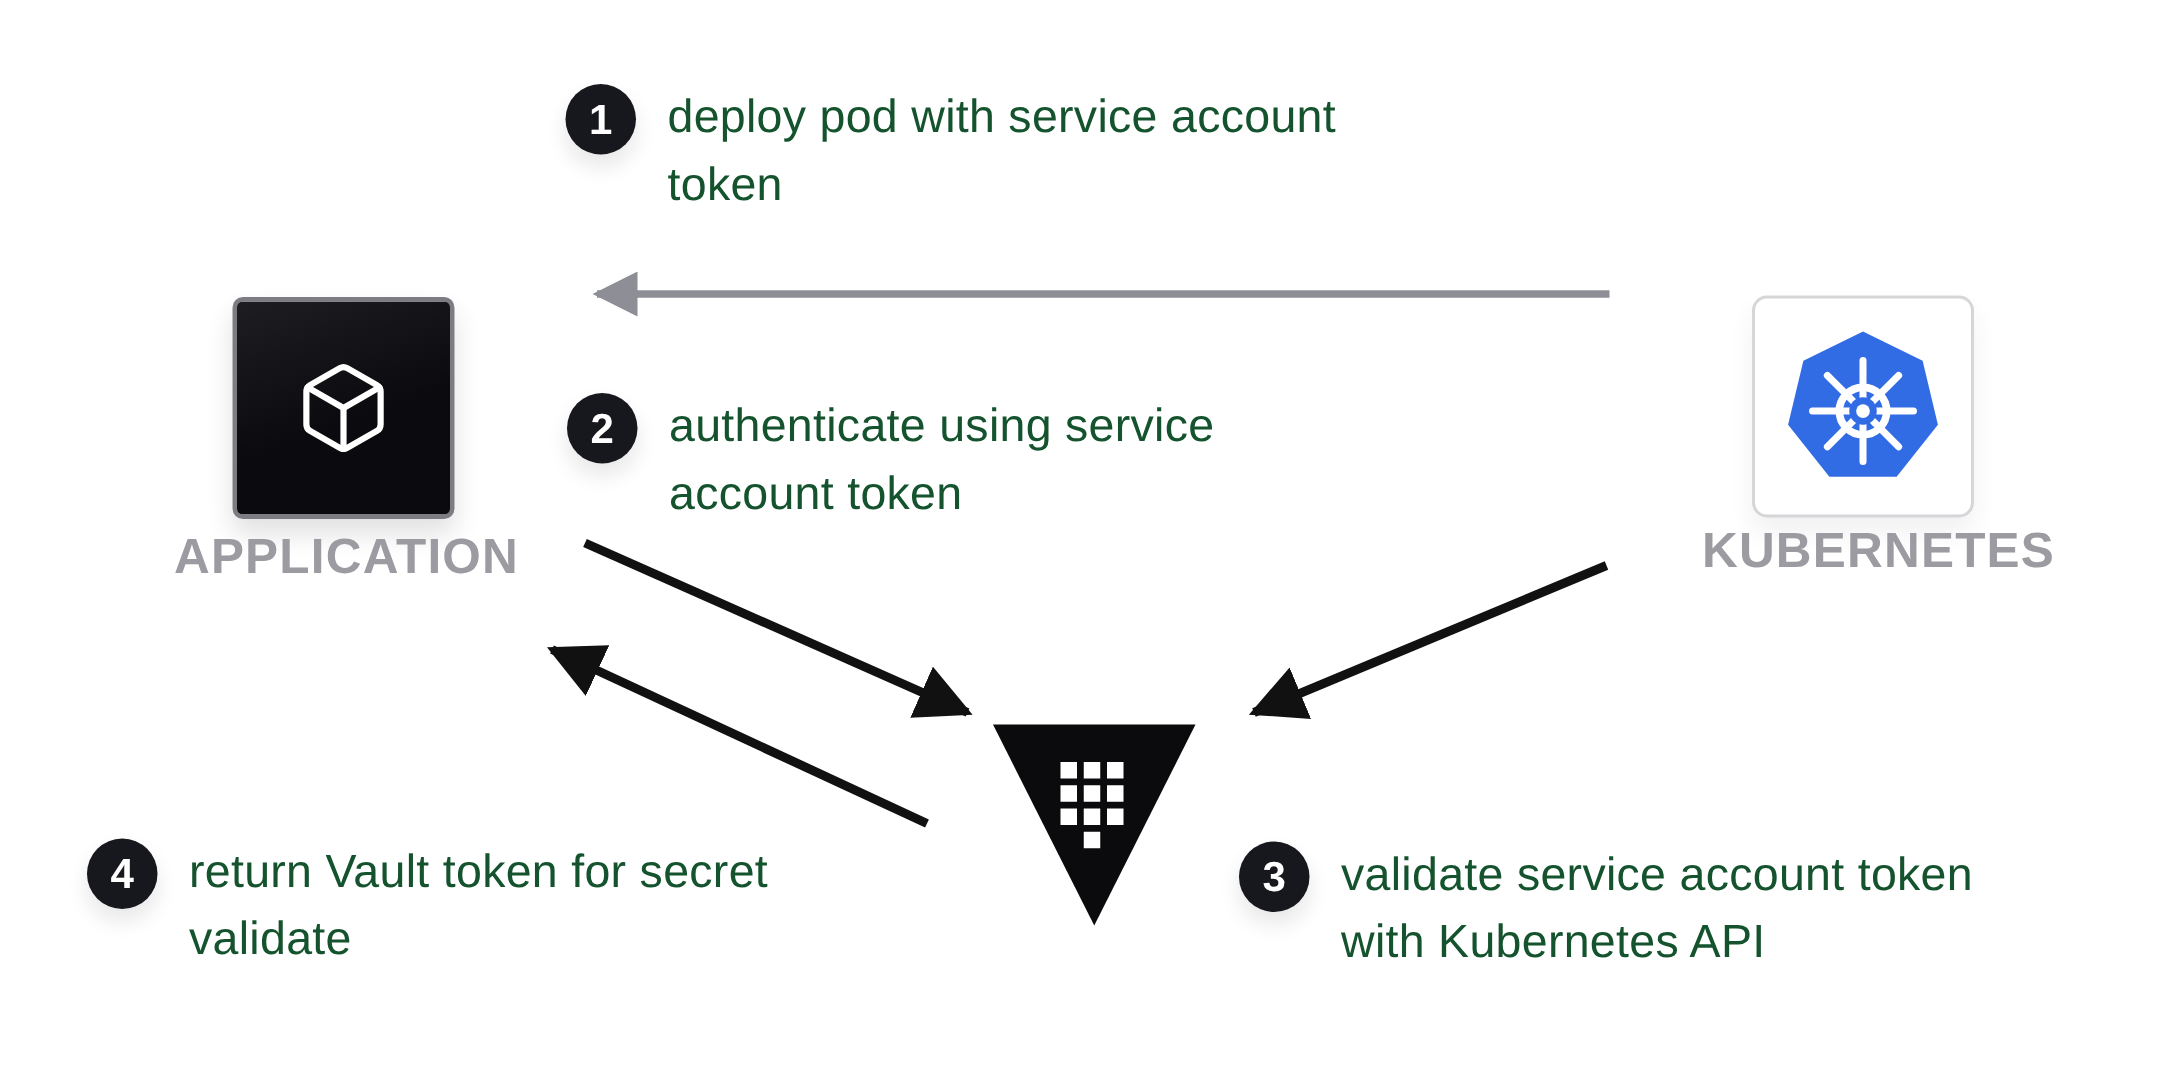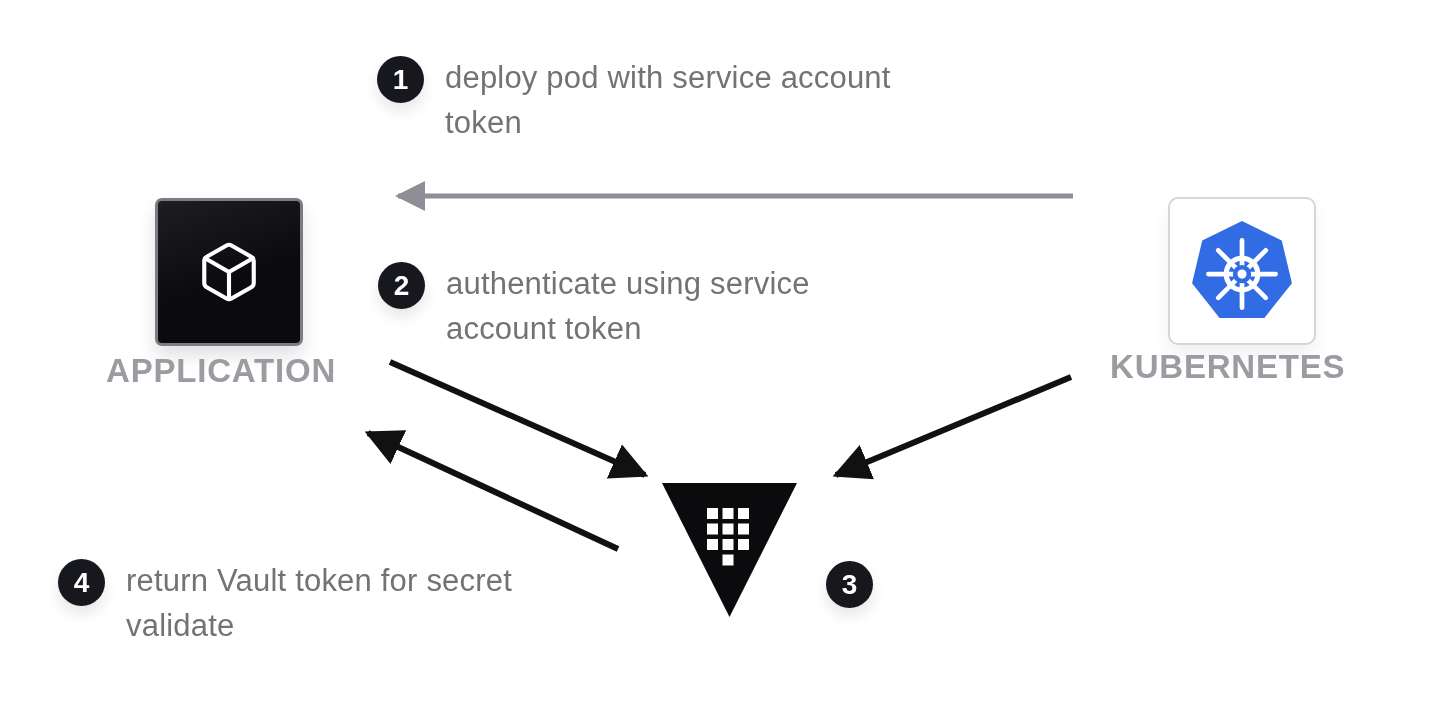--- a/index.html
+++ b/index.html
@@ -35,21 +35,21 @@
     font-weight: 700;
     display: flex;
     align-items: center;
     justify-content: center;
     box-shadow: 0 8px 14px rgba(20,20,30,0.10);
   }
   .step-text {
     margin-left: 21px;
     font-size: 31px;
     line-height: 45px;
-    color: #737373;
+    color: #14532d;
     letter-spacing: 0.2px;
   }
   
   .node { position: absolute; }
   .node-box {
     border-radius: 7px;
     display: flex;
     align-items: center;
     justify-content: center;
   }
@@ -65,21 +65,21 @@
     position: absolute;
     left: 0; top: 0;
     width: 144px; height: 144px;
     background: #ffffff;
     border: 2px solid #d6d6d9;
     border-radius: 10px;
     box-shadow: 0 10px 18px rgba(0,0,0,0.06);
   }
   .node-label {
     position: absolute;
-    text-align: left;
+    text-align: right;
     font-size: 33px;
     font-weight: 700;
     letter-spacing: 0.8px;
     color: #9b9ba1;
     white-space: nowrap;
   }
 </style>
 </head>
 <body>
 
@@ -159,20 +159,21 @@
     <div class="step-text" style="max-width:490px;">deploy pod with service account token</div>
   </div>
 
   <div class="step" style="left:378px; top:261px; width:520px;">
     <div class="badge">2</div>
     <div class="step-text" style="max-width:430px;">authenticate using service account token</div>
   </div>
 
   <div class="step" style="left:826px; top:560px; width:540px;">
     <div class="badge">3</div>
+    <div class="step-text" style="max-width:430px;">validate service account token with Kubernetes API</div>
   </div>
 
   <div class="step" style="left:58px; top:558px; width:560px;">
     <div class="badge">4</div>
     <div class="step-text" style="max-width:475px;">return Vault token for secret validate</div>
   </div>
 
 </div>
 
 </body></html>

